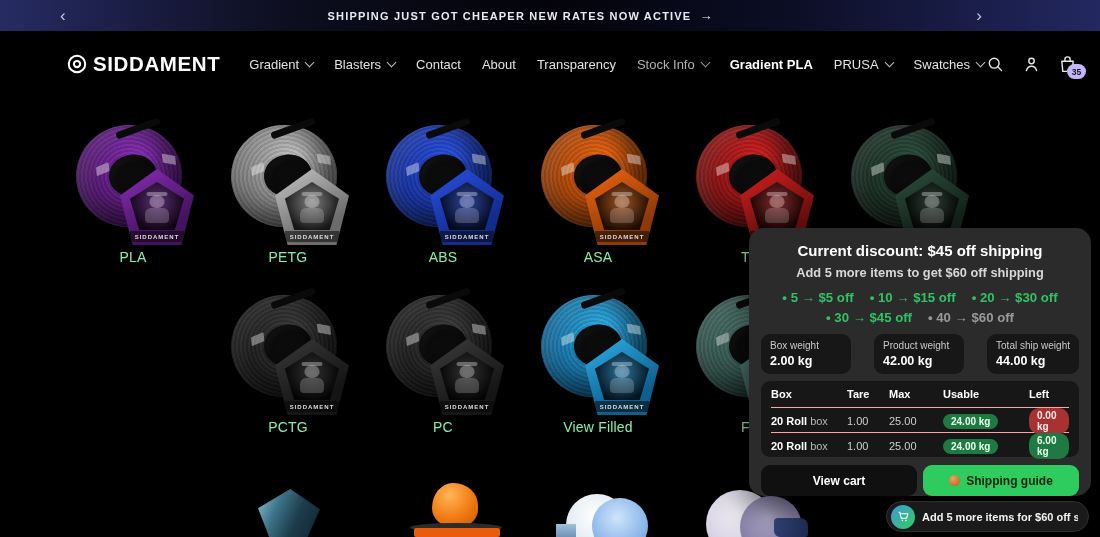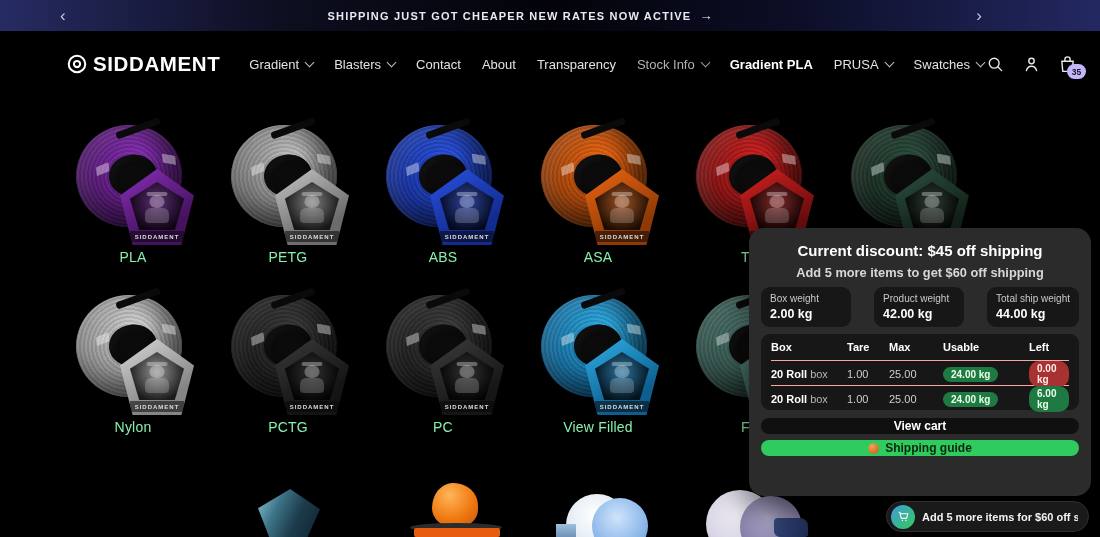--- a/index.html
+++ b/index.html
@@ -95,21 +95,21 @@
   .sv{font-size:12.5px;font-weight:700;color:#fff;}
   .pp-table{background:#171717;border-radius:9px;margin-top:7px;padding:0 10px;font-size:11px;}
   .t-head,.t-row{display:grid;grid-template-columns:76px 42px 54px 86px 1fr;align-items:center;height:25px;}
   .t-head{font-weight:700;color:#fff;height:26px;}
   .t-row{border-top:1px solid #fca5a5;color:#cfcfcf;height:24px;}
   .t-row .b strong{color:#fff;}
   .t-row .b{color:#b5b5b5;white-space:nowrap;}
   .pill{display:inline-block;padding:2px 8px;border-radius:10px;font-weight:700;font-size:10px;color:#eaffea;}
   .pill.ok{background:var(--pill_green,#1e7a42);}
   .pill.danger{background:var(--pill_red,#a83131);color:#ffecec;}
-  .pp-actions{display:flex;gap:6px;margin-top:8px;flex-direction:column;}
+  .pp-actions{display:flex;gap:6px;margin-top:8px;}
   .btn-dark{flex:1;height:31px;background:#101010;color:#fff;font-weight:700;font-size:12px;border:none;border-radius:9px;cursor:pointer;font-family:inherit;}
   .btn-green{flex:1;height:31px;background:var(--green,#2ecb5e);color:#10240f;font-weight:700;font-size:12px;border:none;border-radius:9px;
     display:flex;align-items:center;justify-content:center;gap:6px;cursor:pointer;font-family:inherit;}
   .dot{width:11px;height:11px;border-radius:50%;background:radial-gradient(circle at 35% 30%,#f2a35c,#b55f14);}
 
   
   .chip{position:absolute;left:886px;top:501px;width:203px;height:31px;background:#1a1a1a;border:1px solid #2f2f2f;
     border-radius:17px;display:flex;align-items:center;gap:7px;padding:0 10px 0 4px;box-sizing:border-box;z-index:6;cursor:pointer;}
   .chip-ic{width:24px;height:24px;border-radius:50%;flex:none;
     background:linear-gradient(135deg,#3e9ed0 10%,#36c46d 85%);display:flex;align-items:center;justify-content:center;}
@@ -299,38 +299,20 @@
           <div class="pent-in">
             <div class="fig-hat"></div>
             <div class="fig-head"></div>
             <div class="fig-body"></div>
           </div>
           <div class="strip">SIDDAMENT</div>
         </div>
       </a>
     </div>
   <div class="prow" id="prow2">
-      <a class="product-cell" style="left: 68px; --c1: #d9d9d9; --c2: #858585;">
-        <div class="coil">
-          <div class="rings"></div>
-          <div class="seam"></div>
-          <div class="slit s1"></div>
-          <div class="slit s2"></div>
-          <div class="hole"></div>
-        </div>
-        <div class="pent">
-          <div class="pent-in">
-            <div class="fig-hat"></div>
-            <div class="fig-head"></div>
-            <div class="fig-body"></div>
-          </div>
-          <div class="strip">SIDDAMENT</div>
-        </div>
-        <div class="p-label">Nylon</div>
-      </a>
       <a class="product-cell" style="left: 223px; --c1: #3a3a3a; --c2: #141414;">
         <div class="coil">
           <div class="rings"></div>
           <div class="seam"></div>
           <div class="slit s1"></div>
           <div class="slit s2"></div>
           <div class="hole"></div>
         </div>
         <div class="pent">
           <div class="pent-in">
@@ -406,20 +388,22 @@
   <div class="r3 c2"></div>
   <div class="r3 cube"></div>
   <div class="r3 d1"></div>
   <div class="r3 d2"></div>
   <div class="r3 crink"></div>
 
   <aside class="popup">
     <div class="pp-title">Current discount: $45 off shipping</div>
     <div class="pp-sub">Add 5 more items to get $60 off shipping</div>
     <div class="pp-tiers" id="tiers">
+        <div class="tier-line"><span class="tier active">• 5 → $5 off</span><span class="tier active">• 10 → $15 off</span><span class="tier active">• 20 → $30 off</span></div>
+        <div class="tier-line"><span class="tier active">• 30 → $45 off</span><span class="tier muted">• 40 → $60 off</span></div>
       </div>
     <div class="pp-stats" id="stats">
         <div class="stat">
           <div class="sl">Box weight</div>
           <div class="sv">2.00 kg</div>
         </div>
         <div class="stat">
           <div class="sl">Product weight</div>
           <div class="sv">42.00 kg</div>
         </div>

